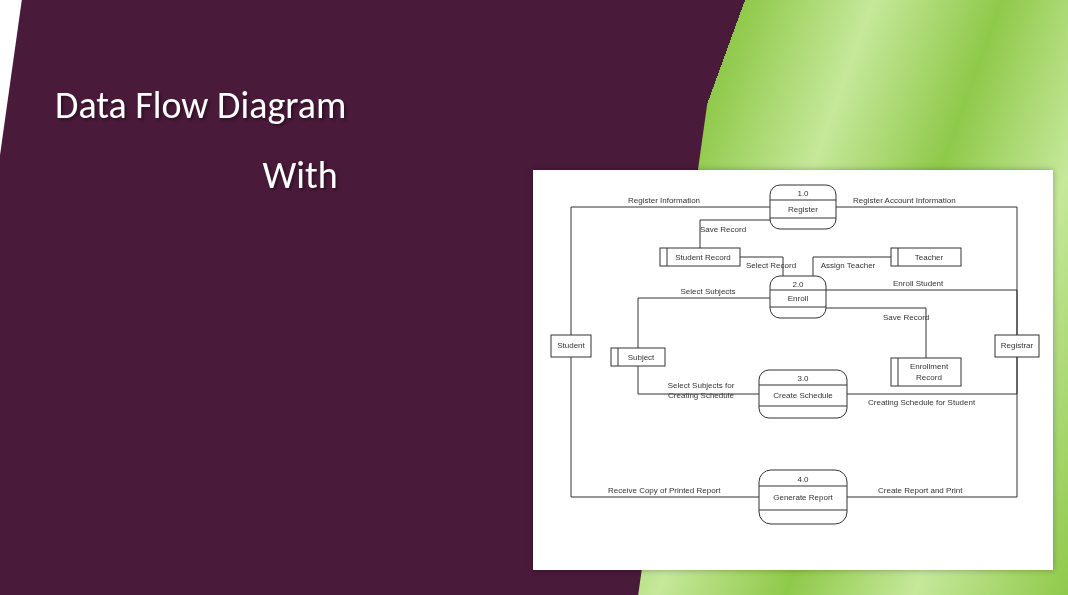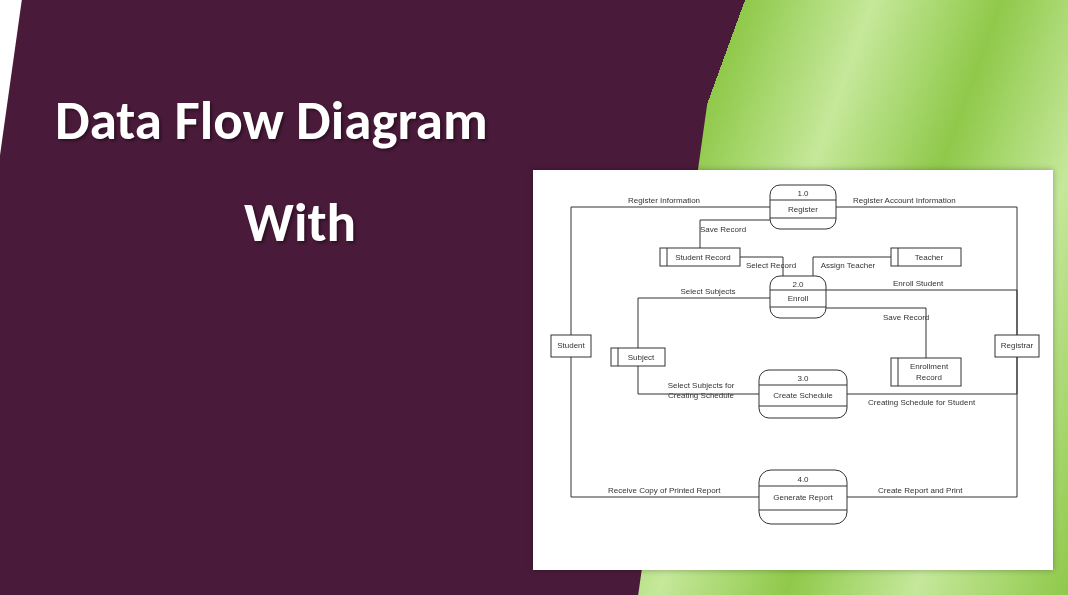--- a/index.html
+++ b/index.html
@@ -30,22 +30,22 @@
     background: #4a1a3a;
     transform: skewX(-8deg);
     z-index: 1;
   }
   .title-block {
     position: absolute;
     top: 70px;
     left: 55px;
     z-index: 3;
     color: #fff;
-    font-weight: bold;
-    font-size: 55px;
+    font-weight: normal;
+    font-size: 38px;
     line-height: 1.85;
     text-shadow: 2px 2px 3px rgba(0,0,0,0.4);
     text-align: center;
     width: 490px;
   }
   .title-line1 { text-align: left; }
   .title-line2, .title-line3 { text-align: center; }
   .diagram-panel {
     position: absolute;
     top: 170px;

